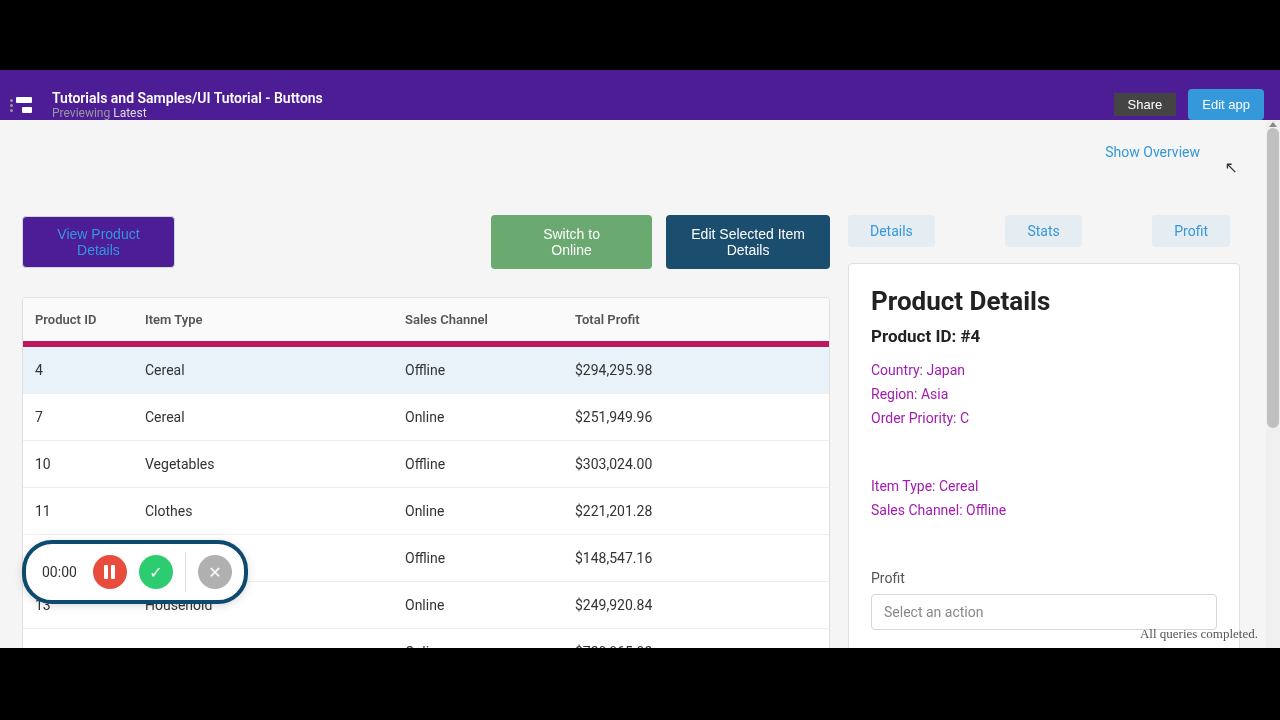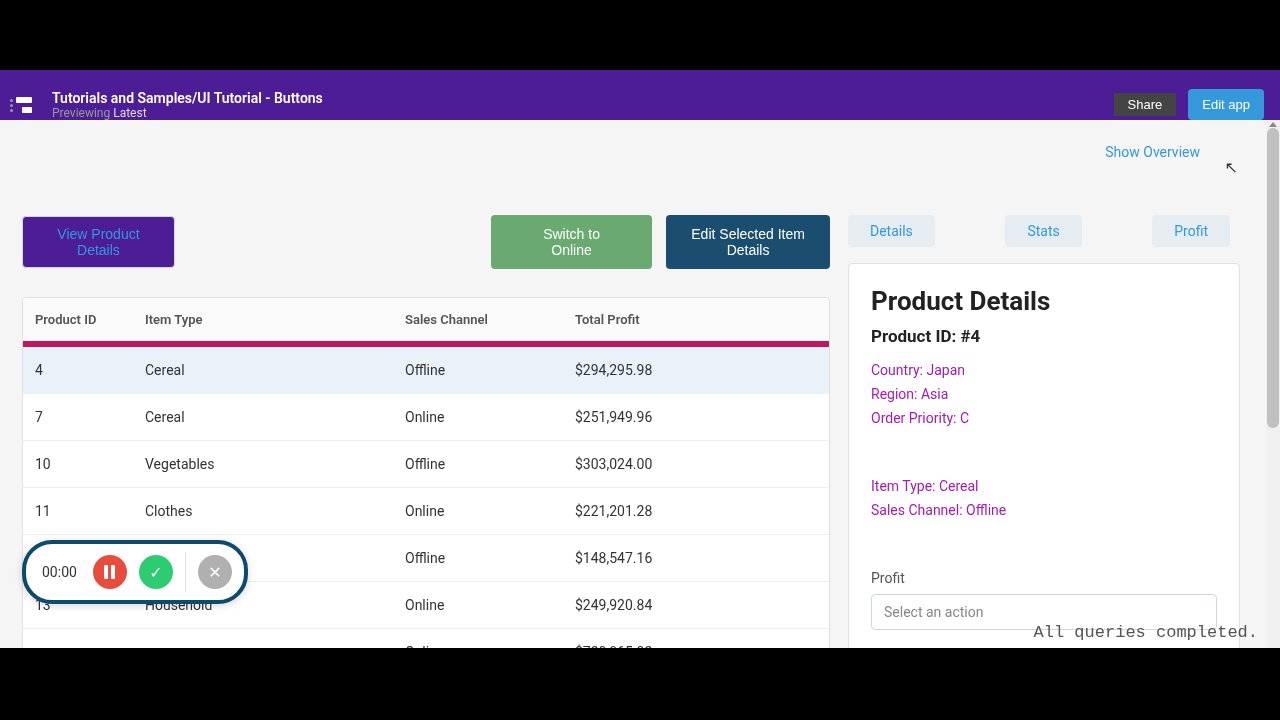--- a/index.html
+++ b/index.html
@@ -53,21 +53,21 @@
 .col-profit { flex: 1; }
 
 .details-card { background: #fff; border: 1px solid #e0e0e0; border-radius: 4px; padding: 22px; min-height: 400px; }
 .details-h1 { font-size: 26px; font-weight: 700; color: #222; margin-bottom: 10px; }
 .details-h2 { font-size: 17px; font-weight: 700; color: #222; margin-bottom: 16px; }
 .detail-line { font-size: 14px; color: #a21caf; margin-bottom: 8px; }
 .gap { height: 44px; }
 .action-label { font-size: 14px; color: #555; margin-bottom: 8px; }
 .select-box { border: 1px solid #d0d7de; border-radius: 4px; padding: 9px 12px; font-size: 14px; color: #888; background: #fff; cursor: pointer; }
 
-.status-msg { position: absolute; right: 22px; bottom: 6px; font-family: Liberation Mono, monospace; font-size: 17px; color: #555; }
+.status-msg { position: absolute; right: 22px; bottom: 6px; font-family: Liberation Serif, serif; font-size: 13px; color: #555; }
 
 .recorder { position: absolute; left: 22px; bottom: 44px; background: #fff; border: 4px solid #0c4a6e; border-radius: 30px; padding: 8px 12px; display: flex; align-items: center; gap: 12px; box-shadow: 0 2px 8px rgba(0,0,0,0.15); }
 .rec-time { font-size: 14px; color: #333; margin: 0 4px; }
 .rec-btn { width: 34px; height: 34px; border-radius: 50%; border: none; display: flex; align-items: center; justify-content: center; cursor: pointer; font-size: 16px; color: #fff; }
 .rec-pause { background: #e74c3c; }
 .rec-pause .pause-bars { display: flex; gap: 3px; }
 .rec-pause .pause-bars span { width: 4px; height: 14px; background: #fff; border-radius: 1px; }
 .rec-check { background: #2ecc71; }
 .rec-divider { width: 1px; height: 40px; background: #e0e0e0; }
 .rec-close { background: #b0b0b0; }

